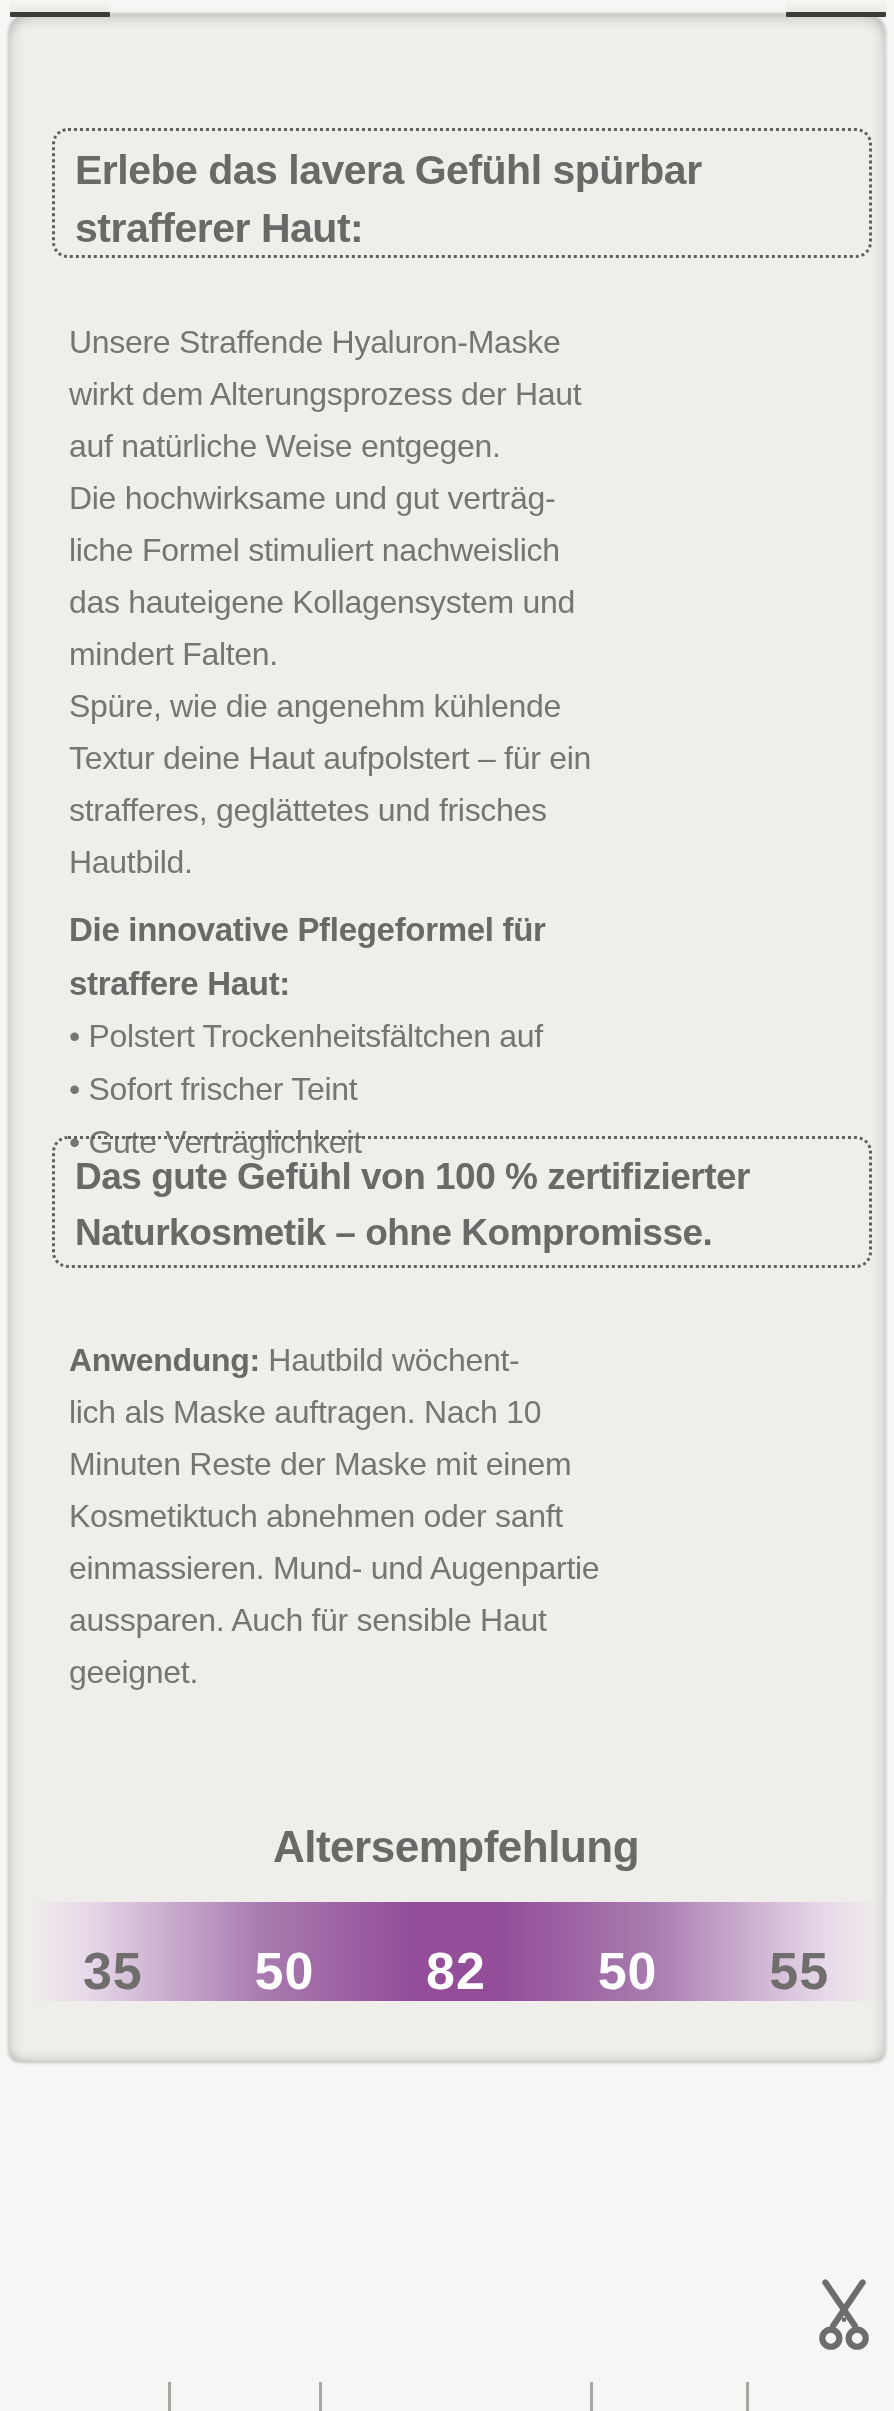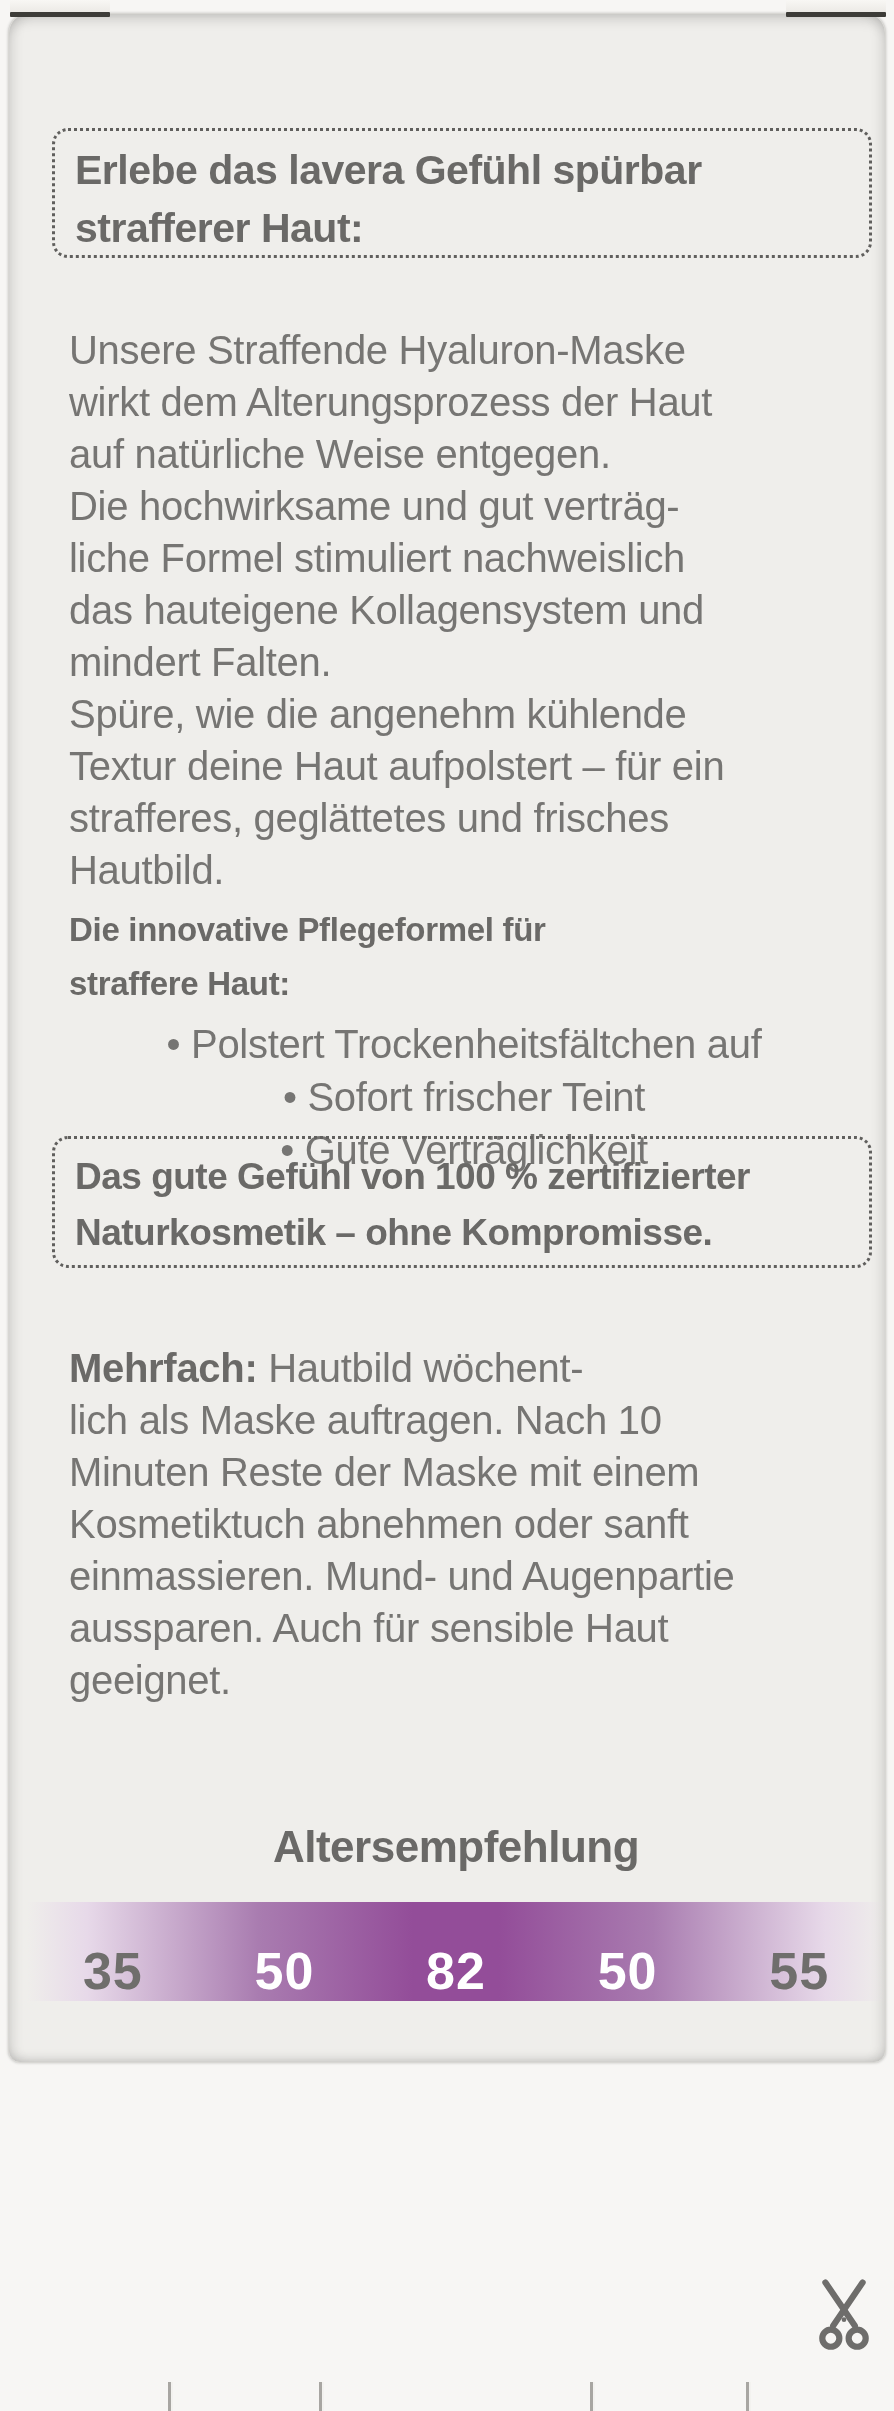--- a/index.html
+++ b/index.html
@@ -45,26 +45,26 @@
     padding:10px 20px;
     color:var(--heading-text,#6a6967);
     font-weight:bold;
   }
   .claim-box{top:114px;height:130px;font-size:41px;line-height:58px;letter-spacing:-.5px;white-space:nowrap;}
   .promise-box{top:1122px;height:132px;font-size:37px;line-height:56px;letter-spacing:-.5px;white-space:nowrap;}
 
   .bodytext{
     position:absolute;left:60px;width:790px;
     color:var(--body-text,#767573);
-    font-size:40px;line-height:52px;letter-spacing:-.3px;
+    font-size:32px;line-height:52px;letter-spacing:-.3px;
     white-space:nowrap;
   }
   .intro{top:270px;}
   .subhead{top:856px;font-weight:bold;color:var(--heading-text,#6a6967);font-size:33px;line-height:54px;}
-  .bullets{top:964px;line-height:53px;text-align:center;}
+  .bullets{top:964px;line-height:53px;}
   .usage{top:1288px;}
   .usage b{color:var(--heading-text,#6a6967);font-weight:bold;}
 
   .age-title{
     position:absolute;left:0;top:1808px;width:894px;
     text-align:center;font-weight:bold;font-size:44px;
     color:var(--heading-text,#6a6967);letter-spacing:-.5px;
   }
   .age-bar{
     position:absolute;left:18px;top:1888px;width:858px;height:99px;
@@ -109,21 +109,21 @@
   <p class="bodytext intro">Unsere Straffende Hyaluron-Maske<br>wirkt dem Alterungsprozess der Haut<br>auf natürliche Weise entgegen.<br>Die hochwirksame und gut verträg-<br>liche Formel stimuliert nachweislich<br>das hauteigene Kollagensystem und<br>mindert Falten.<br>Spüre, wie die angenehm kühlende<br>Textur deine Haut aufpolstert – für ein<br>strafferes, geglättetes und frisches<br>Hautbild.</p>
 
   <p class="bodytext subhead">Die innovative Pflegeformel für<br>straffere Haut:</p>
 
   <p class="bodytext bullets">• Polstert Trockenheitsfältchen auf<br>• Sofort frischer Teint<br>• Gute Verträglichkeit</p>
 
   <div class="dotted-box promise-box">
     <span>Das gute Gefühl von 100 % zertifizierter<br>Naturkosmetik – ohne Kompromisse.</span>
   </div>
 
-  <p class="bodytext usage"><b>Mehrfach:</b><span> Hautbild wöchent-</span><br><span>lich als Maske auftragen. Nach 10<br>Minuten Reste der Maske mit einem<br>Kosmetiktuch abnehmen oder sanft<br>einmassieren. Mund- und Augenpartie<br>aussparen. Auch für sensible Haut<br>geeignet.</span></p>
+  <p class="bodytext usage"><b>Anwendung:</b><span> Hautbild wöchent-</span><br><span>lich als Maske auftragen. Nach 10<br>Minuten Reste der Maske mit einem<br>Kosmetiktuch abnehmen oder sanft<br>einmassieren. Mund- und Augenpartie<br>aussparen. Auch für sensible Haut<br>geeignet.</span></p>
 
   <div class="age-title">Altersempfehlung</div>
 
   <div class="age-bar">
     <span class="age-cell age-dark">35</span>
     <span class="age-cell age-light">50</span>
     <span class="age-cell age-light">82</span>
     <span class="age-cell age-light">50</span>
     <span class="age-cell age-dark">55</span>
   </div>

